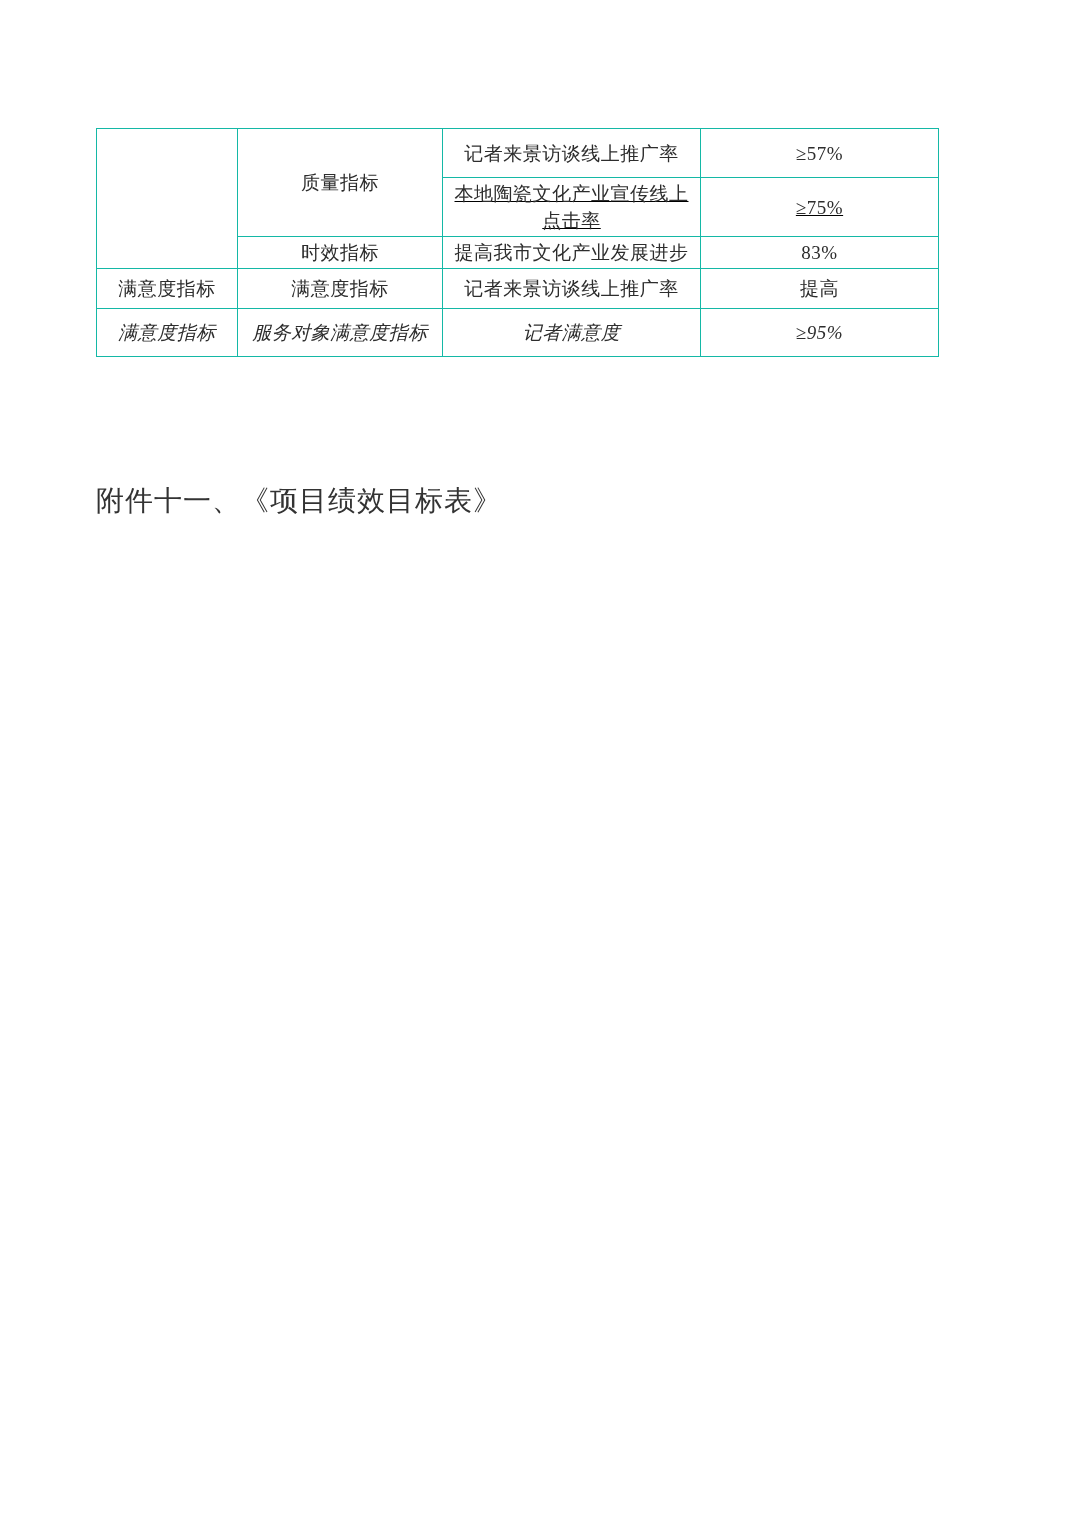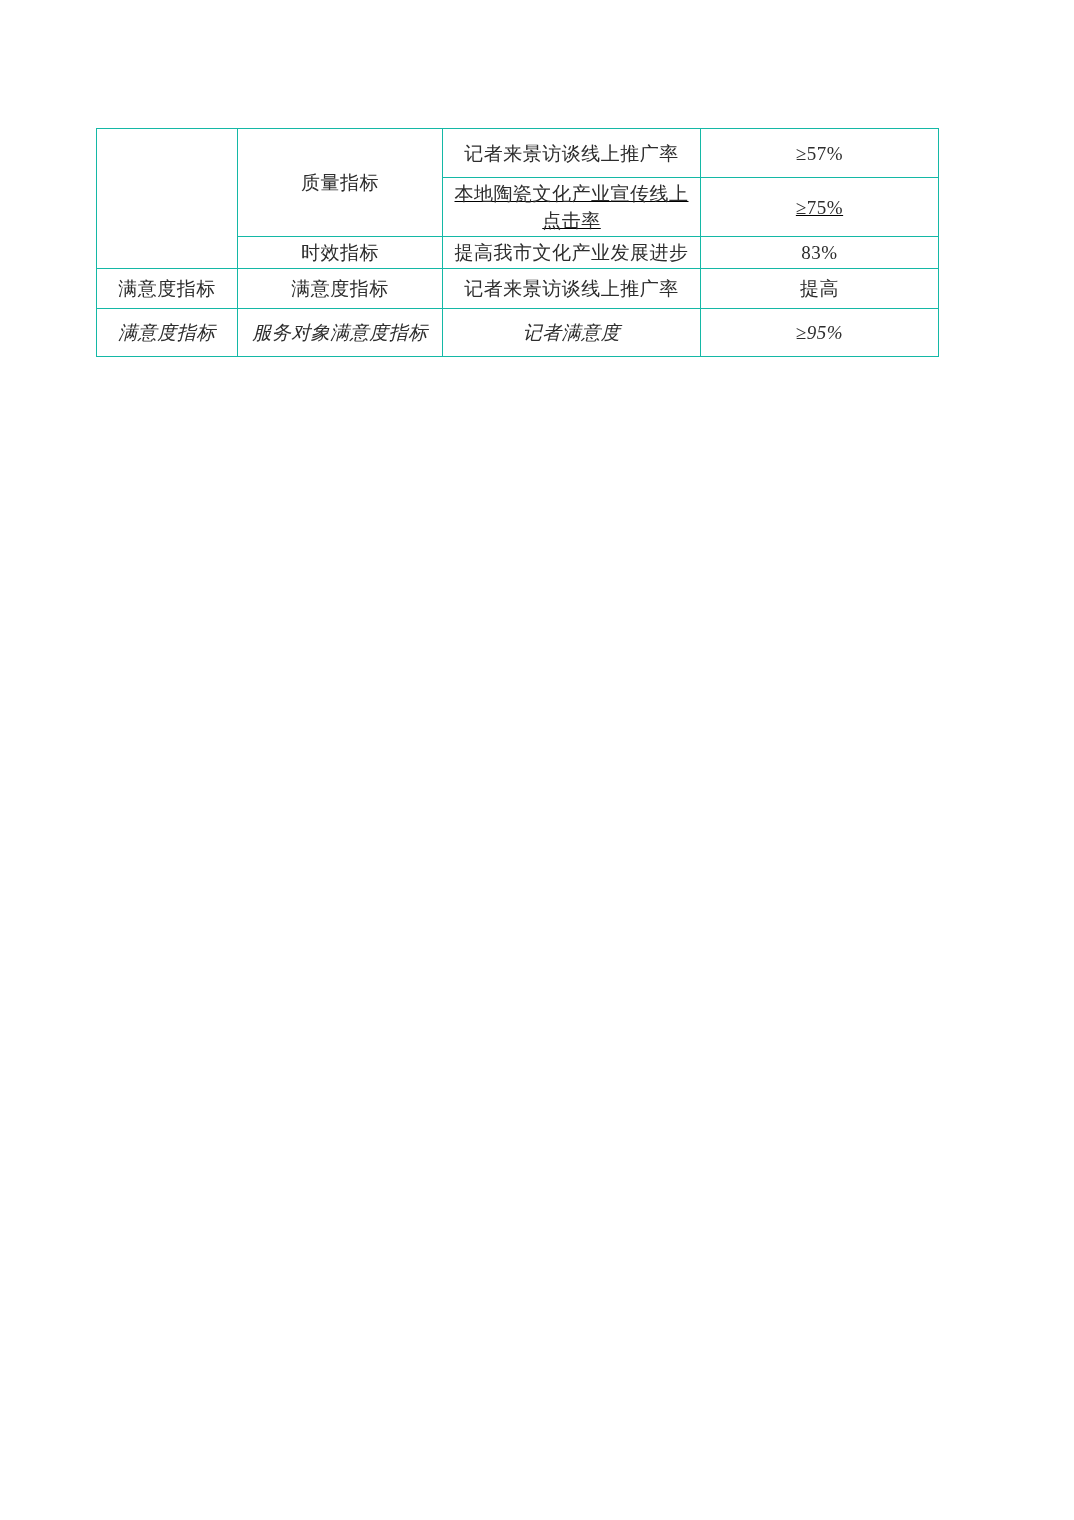--- a/index.html
+++ b/index.html
@@ -94,14 +94,15 @@
       </tr>
       <tr class="r4">
         <td>满意度指标</td>
         <td>服务对象满意度指标</td>
         <td>记者满意度</td>
         <td>≥95%</td>
       </tr>
     </tbody>
   </table>
 
+  <div class="attachment-heading">附件十一、《项目绩效目标表》</div>
 
 </div>
 
 </body></html>

